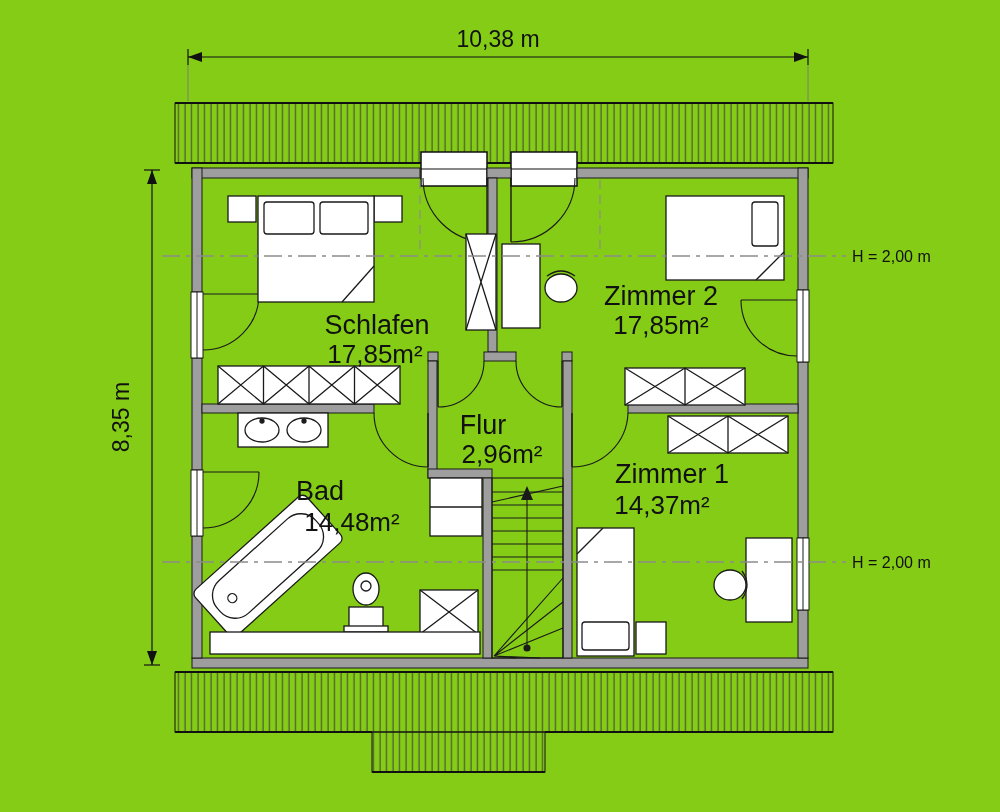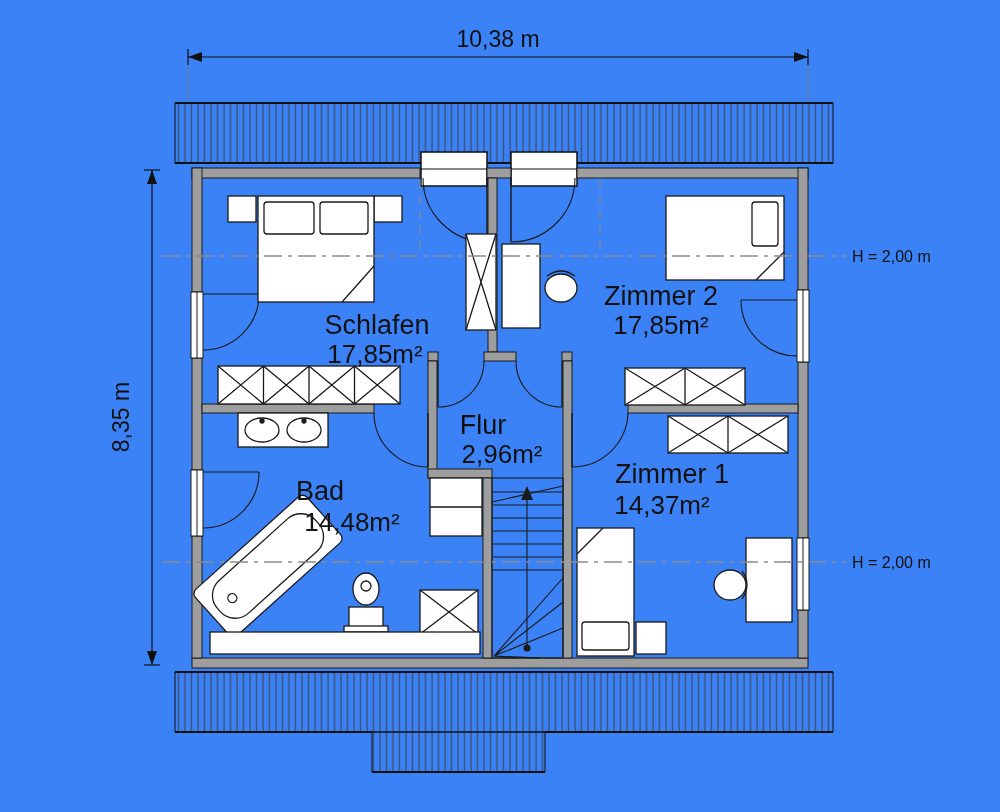--- a/index.html
+++ b/index.html
@@ -5,21 +5,21 @@
   html, body {
     margin: 0;
     padding: 0;
     background: #ffffff;
     font-family: "Liberation Sans", sans-serif;
   }
   .stage {
     position: relative;
     width: 1000px;
     height: 812px;
-    background: #3b82f6;
+    background: #84cc16;
     overflow: hidden;
   }
   svg { display: block; }
   text {
     font-family: "Liberation Sans", sans-serif;
     fill: #111111;
   }
   .room-name  { font-size: 27px; }
   .room-area  { font-size: 26px; }
   .dim-label  { font-size: 23px; }

